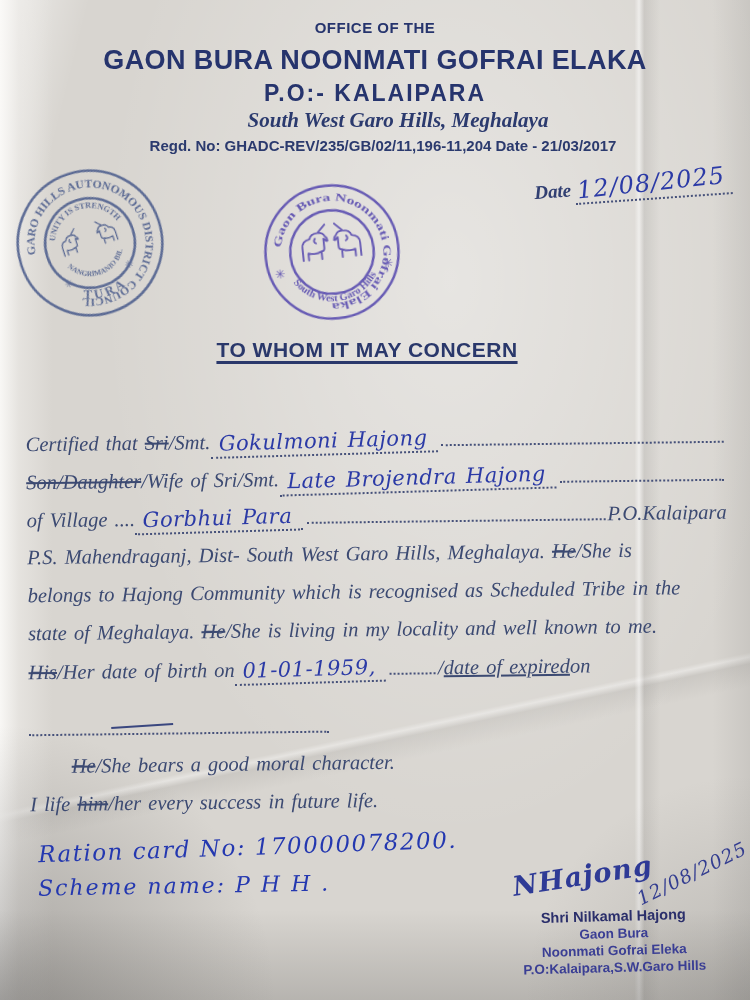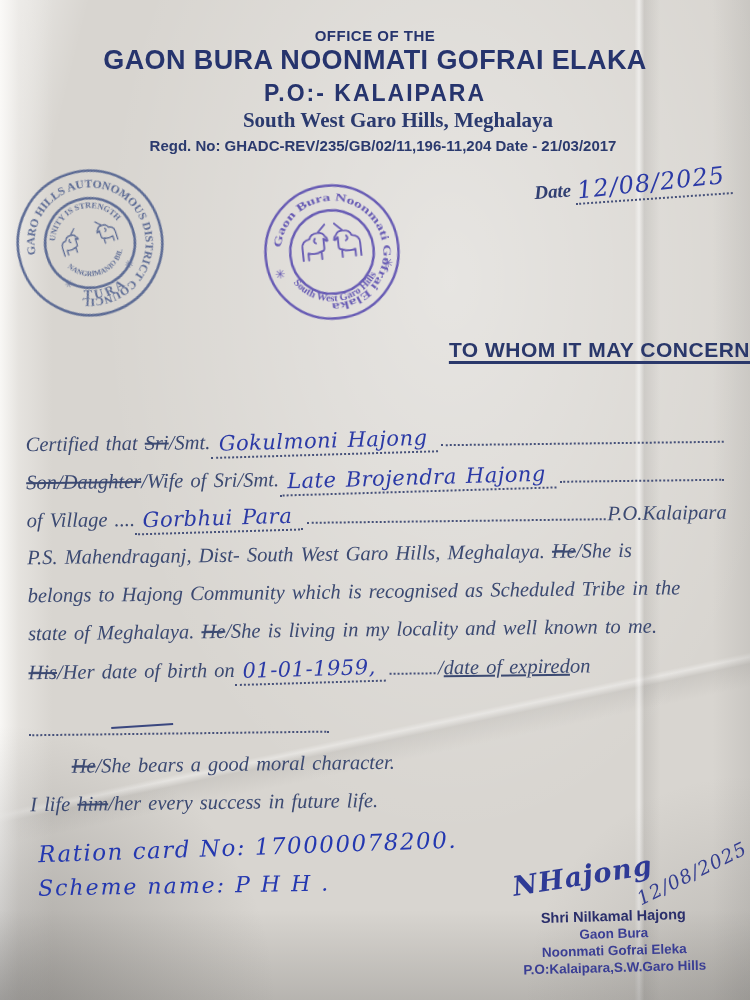--- a/index.html
+++ b/index.html
@@ -13,40 +13,40 @@
       linear-gradient(to right, rgba(252,251,249,.9) 0%, rgba(240,238,235,.55) 2.5%, transparent 7%),
       linear-gradient(to left, rgba(150,148,145,.22), transparent 5%),
       linear-gradient(104deg, rgba(255,255,255,.55) 0%, transparent 9%),
       linear-gradient(to right, transparent 84.6%, rgba(255,255,255,.5) 85.2%, rgba(130,128,125,.18) 85.9%, transparent 88%),
       radial-gradient(ellipse at 60% 28%, rgba(255,255,255,.38), transparent 55%),
       linear-gradient(168deg, transparent 70%, rgba(255,255,255,.35) 70.4%, rgba(125,123,120,.14) 71%, transparent 73%),
       #d8d5d0;
   }
   .navy{color:#26346d;}
   .hdr{position:absolute;left:0;right:0;text-align:center;}
-  .hdr-office{top:27px;font-size:15px;font-weight:bold;letter-spacing:.5px;}
+  .hdr-office{top:19px;font-size:15px;font-weight:bold;letter-spacing:.5px;}
   .hdr-org{top:45px;font-size:27px;font-weight:bold;letter-spacing:.4px;}
   .hdr-po{top:80px;font-size:23px;font-weight:600;letter-spacing:2px;}
-  .hdr-dist{top:108px;font-size:21px;font-weight:bold;font-family:"Liberation Serif",serif;color:#2b3a6e;padding-left:46px;}
+  .hdr-dist{top:108px;font-size:21px;font-weight:bold;font-style:italic;font-family:"Liberation Serif",serif;color:#2b3a6e;padding-left:46px;}
   .hdr-regd{top:137px;font-size:15px;font-weight:bold;color:#2b3a6e;padding-left:16px;}
 
   .date-field{position:absolute;top:170px;right:18px;transform:rotate(-4deg);white-space:nowrap;}
   .date-label{font-family:"Liberation Serif",serif;font-style:italic;font-weight:bold;font-size:19px;color:#313f72;}
   .date-wrap{display:inline-block;border-bottom:2px dotted #46517a;padding:0 6px 1px 2px;}
   .date-value{font-family:"DejaVu Serif",serif;font-style:italic;font-size:24px;color:#2b3aa6;letter-spacing:1px;display:inline-block;transform:rotate(-2deg);}
 
   .seal{position:absolute;filter:blur(.3px);}
   .seal svg{overflow:visible;}
   .left-seal{left:12px;top:165px;width:156px;height:156px;opacity:.88;transform:rotate(-18deg);}
   .center-stamp{left:256px;top:176px;width:152px;height:152px;opacity:.9;transform:rotate(-6deg);}
   .ring{fill:none;stroke-width:2.6;}
   .seal-txt{font-family:"Liberation Serif",serif;font-weight:bold;}
   .eleph{fill:none;stroke-width:2.4;stroke-linecap:round;stroke-linejoin:round;}
 
-  .title{position:absolute;top:338px;left:0;right:0;text-align:right;font-size:21px;font-weight:bold;letter-spacing:.5px;color:#2a386b;text-decoration:underline;text-decoration-thickness:2.5px;text-underline-offset:4px;}
+  .title{position:absolute;top:338px;left:0;right:16px;text-align:center;font-size:21px;font-weight:bold;letter-spacing:.5px;color:#2a386b;text-decoration:underline;text-decoration-thickness:2.5px;text-underline-offset:4px;}
 
   .bodytext{position:absolute;left:28px;right:22px;top:428px;transform:rotate(-.7deg);
     font-family:"Liberation Serif",serif;font-style:italic;font-size:20.5px;color:#3c4a72;font-weight:500;word-spacing:2px;}
   .bline{display:flex;align-items:baseline;height:38px;}
   .pline{height:38px;white-space:nowrap;}
   .leader{flex:1;border-bottom:2px dotted #46517a;margin:0 2px 5px 4px;min-width:14px;}
   .leader-fixed{flex:0 0 46px;border-bottom:2px dotted #46517a;margin:0 2px 5px 4px;}
   .hand{font-family:"DejaVu Serif",serif;font-style:italic;font-size:21px;color:#2b3aa6;letter-spacing:.5px;white-space:nowrap;}
   .fill{border-bottom:2px dotted #46517a;padding:0 10px 1px 8px;transform:rotate(-1deg);}
   .struck{text-decoration:line-through;text-decoration-thickness:2px;}

